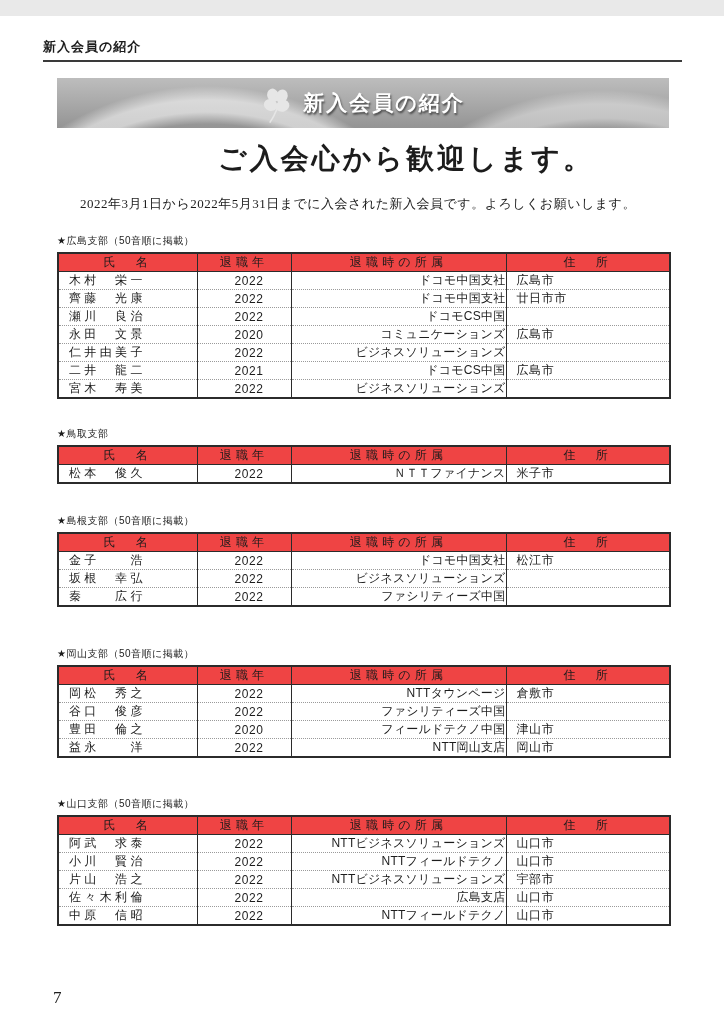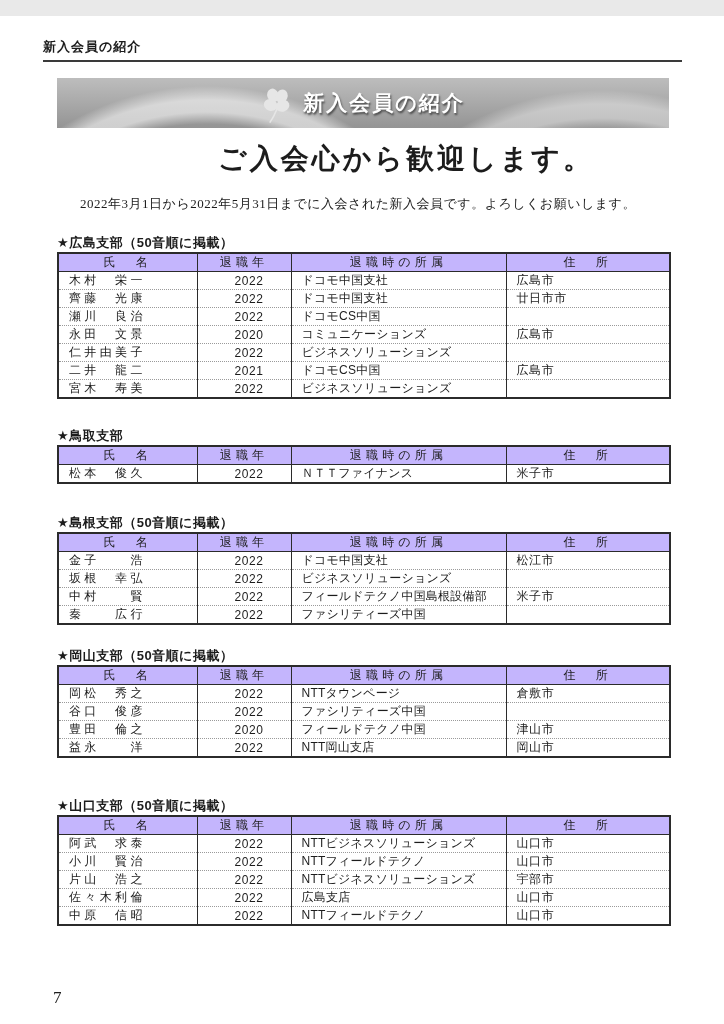--- a/index.html
+++ b/index.html
@@ -47,44 +47,44 @@
     font-size: 28px; font-weight: bold; letter-spacing: 3px; padding-left: 44px;
   }
   .intro-line {
     position: absolute; left: 0; top: 179px; width: 716px;
     text-align: center;
     font-family: "Liberation Serif", "DejaVu Serif", serif;
     font-size: 13px; letter-spacing: .5px;
   }
   
   .section { position: absolute; left: 57px; width: 612px; }
-  .sec-label { font-size: 13px; font-weight: bold; height: 14px; letter-spacing:.5px; }
+  .sec-label { font-size: 10px; font-weight: normal; height: 14px; letter-spacing:.5px; }
   table.roster {
     margin-top: 4px;
     width: 612px; border-collapse: collapse; table-layout: fixed;
     font-size: 12px;
     border: 2px solid #2b2b2b;
   }
   table.roster th {
-    background: #c4b5fd;
+    background: #ef4444;
     border: 1px solid #2b2b2b;
     font-weight: bold; font-size: 12px;
     height: 16px; padding: 0;
     text-align: center; letter-spacing: .35em; font-weight: normal;
   }
   table.roster td {
     height: 16px; padding: 0 0 0 10px;
     border-left: 1px solid #2b2b2b; border-right: 1px solid #2b2b2b;
     border-bottom: 1px dotted #9a9a9a;
     white-space: nowrap; overflow: hidden;
   }
   table.roster tr:last-child td { border-bottom: none; }
   td.c-name { padding-left: 21px; letter-spacing: .28em; }
   td.c-year { text-align: center; padding-left: 0; letter-spacing: .05em; }
-  td.c-aff  { padding-left: 11px; letter-spacing: .02em; }
+  td.c-aff  { padding-left: 11px; letter-spacing: .02em; text-align: right; }
   td.c-addr { padding-left: 17px; letter-spacing: .05em; }
   
   .page-num {
     position: absolute; left: 53px; top: 972px;
     font-family: "Liberation Serif", "DejaVu Serif", serif;
     font-size: 17px;
   }
 </style>
 </head>
 <body>
@@ -227,26 +227,20 @@
               <td class="c-aff">ドコモ中国支社</td>
               <td class="c-addr">松江市</td>
             </tr>
             <tr>
               <td class="c-name">坂根　幸弘</td>
               <td class="c-year">2022</td>
               <td class="c-aff">ビジネスソリューションズ</td>
               <td class="c-addr"></td>
             </tr>
             <tr>
-              <td class="c-name">中村　　賢</td>
-              <td class="c-year">2022</td>
-              <td class="c-aff">フィールドテクノ中国島根設備部</td>
-              <td class="c-addr">米子市</td>
-            </tr>
-            <tr>
               <td class="c-name">秦　　広行</td>
               <td class="c-year">2022</td>
               <td class="c-aff">ファシリティーズ中国</td>
               <td class="c-addr"></td>
             </tr>
           </tbody>
         </table>
       </div>
       <div class="section" style="top: 631px;">
         <div class="sec-label">★岡山支部（50音順に掲載）</div>

